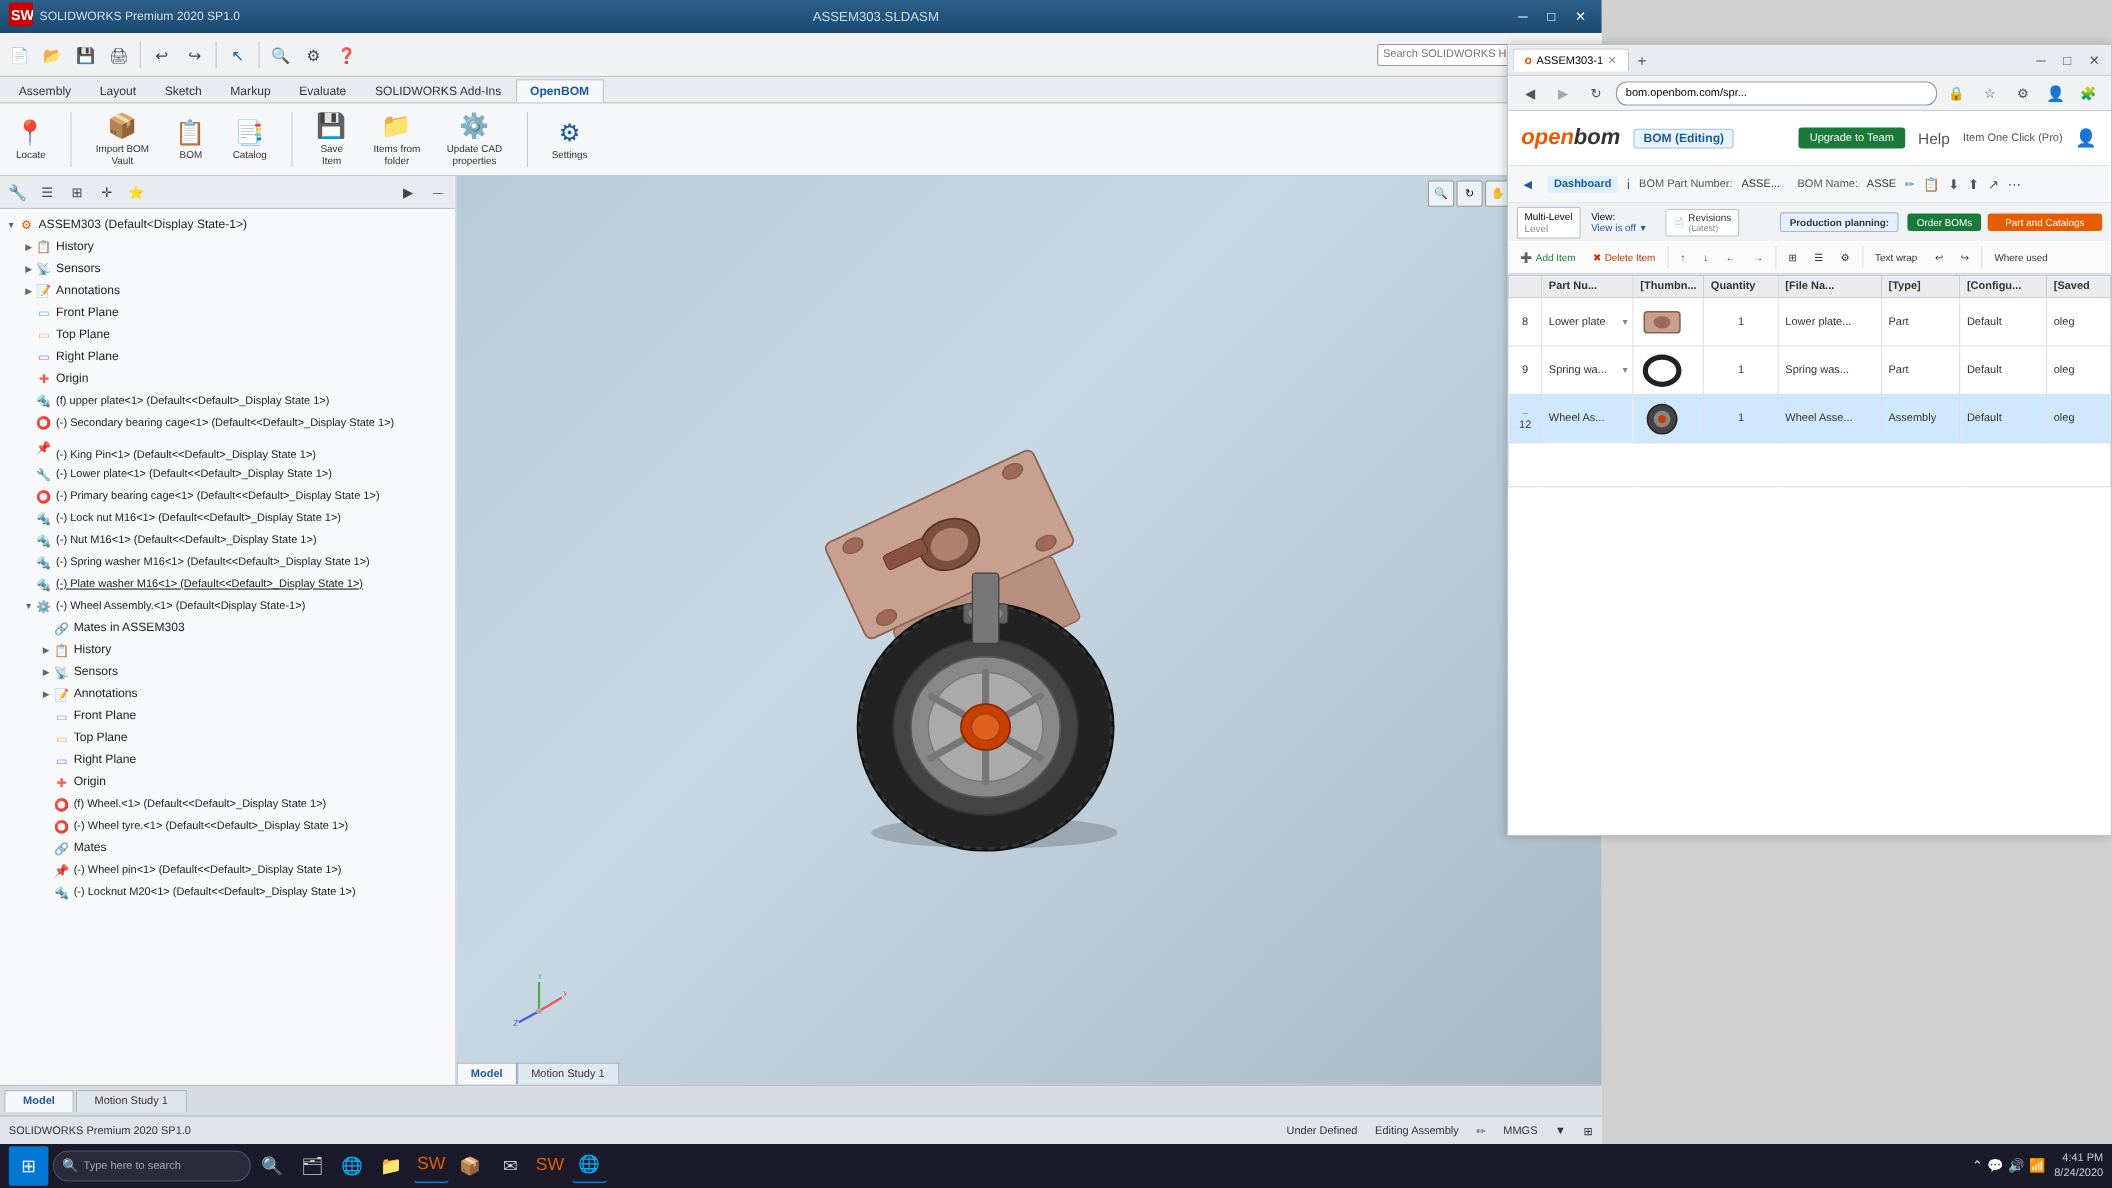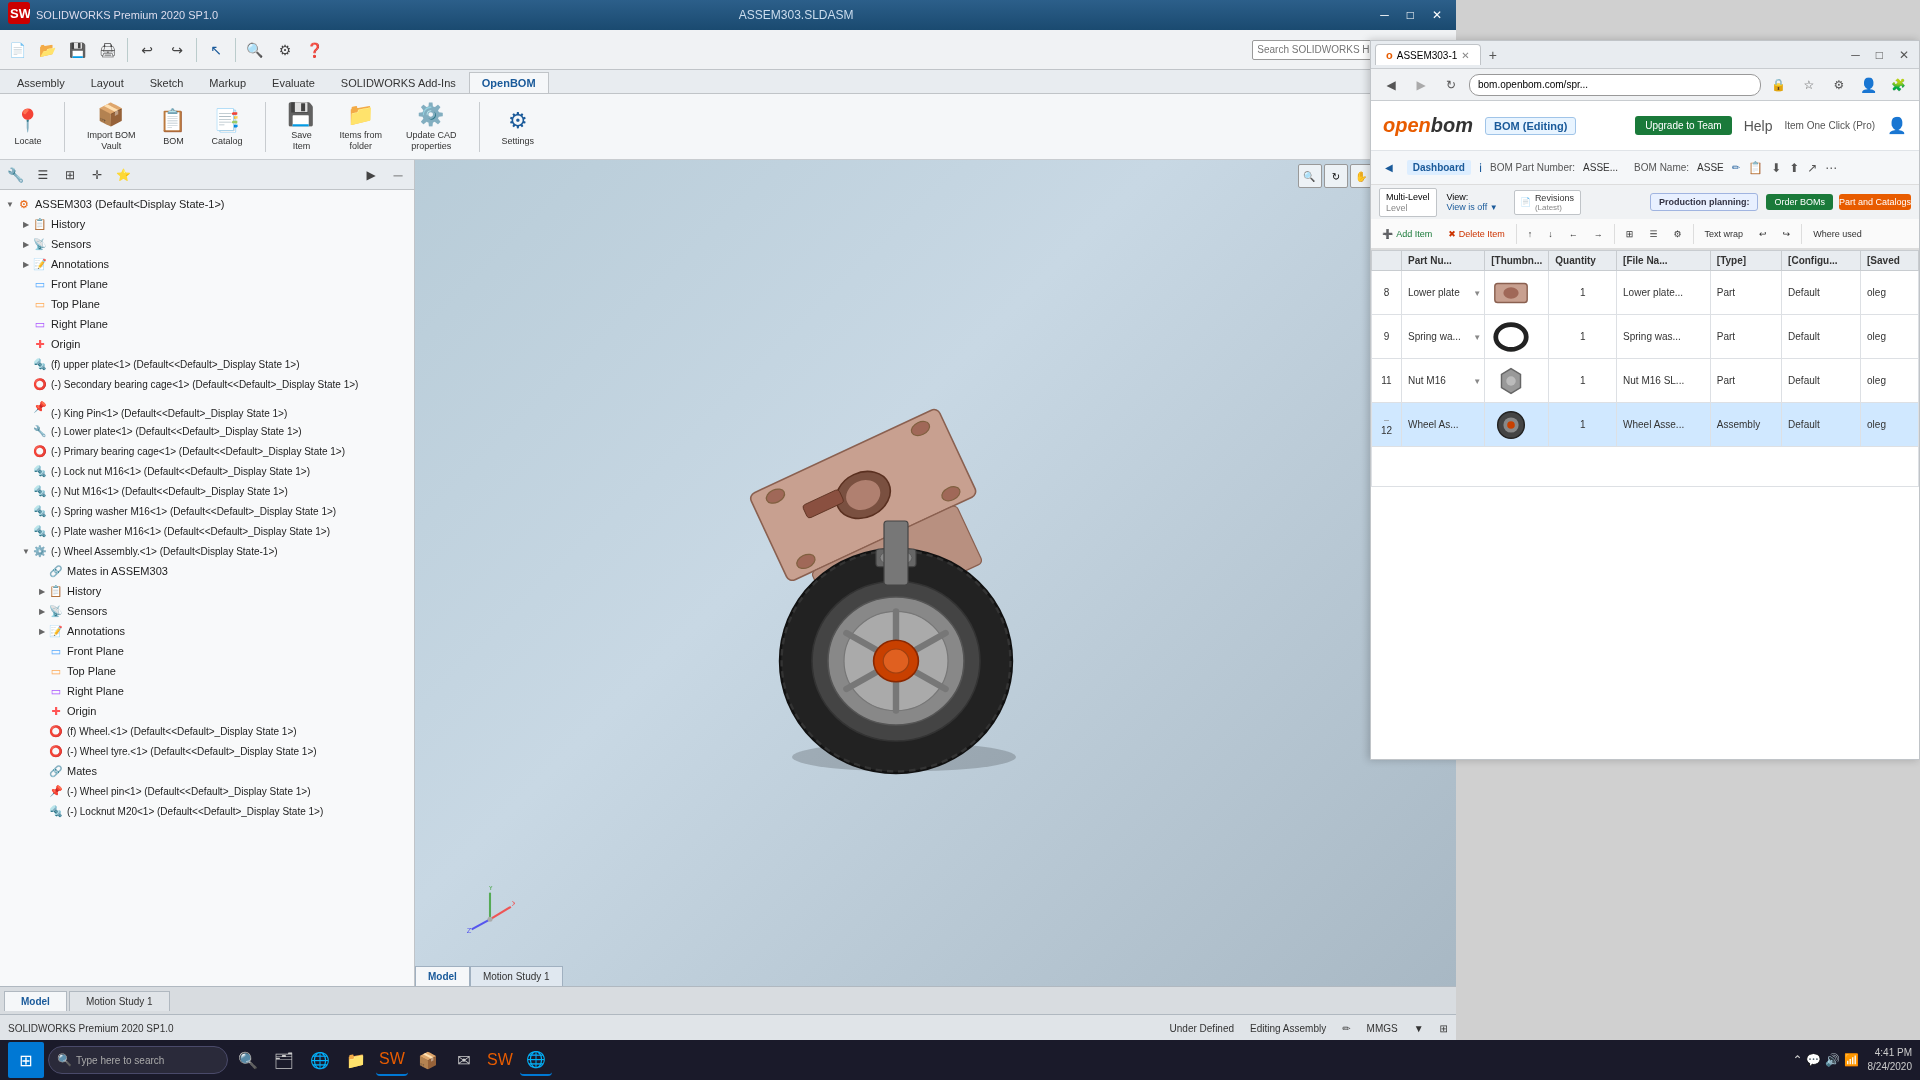--- a/index.html
+++ b/index.html
@@ -84,21 +84,21 @@
     #bom-nav { height: 34px; background: #f5f7f9; border-bottom: 1px solid #ddd; display: flex; align-items: center; padding: 0 8px; gap: 8px; }
     .bom-nav-btn { color: #1a5a9a; font-size: 10px; cursor: pointer; padding: 2px 6px; border-radius: 2px; }
     .bom-nav-btn.active { font-weight: bold; background: #ddeeff; }
 
     
     #bom-toolbar-area { background: #f0f2f4; border-bottom: 1px solid #ddd; }
     #bom-controls { height: 34px; display: flex; align-items: center; padding: 0 8px; gap: 4px; }
     .revisions-btn { display: flex; align-items: center; gap: 3px; border: 1px solid #c0c4c8; padding: 2px 6px; border-radius: 2px; font-size: 9px; cursor: pointer; background: white; color: #333; }
     .production-planning { background: #e8f0ff; border: 1px solid #a0b4e0; border-radius: 3px; padding: 3px 8px; font-size: 9px; color: #334; font-weight: bold; margin-left: auto; }
     .order-boms-btn { background: #1a7a3a; color: white; font-size: 9px; padding: 3px 8px; border-radius: 3px; cursor: pointer; border: none; margin-left: 4px; }
-    .part-catalogs-btn { background: #e85c00; color: white; font-size: 9px; padding: 3px 0; border-radius: 3px; cursor: pointer; border: none; margin-left: 2px; }
+    .part-catalogs-btn { background: #e85c00; color: white; font-size: 9px; padding: 3px 16px; border-radius: 3px; cursor: pointer; border: none; margin-left: 2px; }
 
     
     #bom-action-bar { height: 30px; display: flex; align-items: center; padding: 0 4px; gap: 2px; border-bottom: 1px solid #ddd; background: #fafafa; }
     .bom-act-btn { display: flex; align-items: center; gap: 3px; padding: 3px 6px; font-size: 9px; cursor: pointer; border-radius: 2px; border: 1px solid transparent; color: #333; }
     .bom-act-btn.add { color: #1a7a3a; }
     .bom-act-btn.delete { color: #cc3300; }
     .bom-act-sep { width: 1px; height: 20px; background: #ddd; margin: 0 2px; }
 
     
     #bom-table-area { flex: 1; overflow: auto; }
@@ -319,21 +319,21 @@
           <span class="tree-label" style="font-size:10px;">(-) Nut M16&lt;1&gt; (Default&lt;&lt;Default&gt;_Display State 1&gt;)</span>
         </div>
         <div class="tree-item" style="padding-left:20px;">
           <span class="tree-arrow" style="visibility:hidden;">▶</span>
           <span class="tree-icon" style="color:#aaa;">🔩</span>
           <span class="tree-label" style="font-size:10px;">(-) Spring washer M16&lt;1&gt; (Default&lt;&lt;Default&gt;_Display State 1&gt;)</span>
         </div>
         <div class="tree-item" style="padding-left:20px;">
           <span class="tree-arrow" style="visibility:hidden;">▶</span>
           <span class="tree-icon" style="color:#aaa;">🔩</span>
-          <span class="tree-label" style="font-size:10px;">(-) Plate washer M16&lt;1&gt; (Default&lt;&lt;Default&gt;_Display State 1&gt;)</span>
+          <span class="tree-label" style="font-size:10px;text-decoration:underline;">(-) Plate washer M16&lt;1&gt; (Default&lt;&lt;Default&gt;_Display State 1&gt;)</span>
         </div>
 
         <div class="tree-item" style="padding-left:20px;">
           <span class="tree-arrow">▼</span>
           <span class="tree-icon" style="color:#e85c00;">⚙️</span>
           <span class="tree-label" style="font-size:10px;">(-) Wheel Assembly.&lt;1&gt; (Default&lt;Display State-1&gt;)</span>
         </div>
         <div class="tree-item" style="padding-left:36px;">
           <span class="tree-arrow" style="visibility:hidden;">▶</span>
           <span class="tree-icon">🔗</span>
@@ -646,42 +646,20 @@
                     <ellipse cx="21" cy="18" rx="16" ry="13" fill="none" stroke="#222" stroke-width="5"></ellipse>
                   </svg>
       </div>
     </td>
     <td class="qty-cell">1</td>
     <td>Spring was...</td>
     <td>Part</td>
     <td>Default</td>
     <td>oleg</td>
   </tr>
-            <tr>
-    <td class="row-num">
-      11
-    </td>
-    <td style="position:relative;">
-      <span>Nut M16</span>
-      <span style="position:absolute;right:3px;top:50%;transform:translateY(-50%);font-size:8px;color:#888;cursor:pointer;">▼</span>
-    </td>
-    <td class="thumbnail-cell">
-      <div class="thumbnail-img">
-        <svg width="42" height="36" viewBox="0 0 42 36">
-                    <polygon points="21,5 31,11 31,25 21,31 11,25 11,11" fill="#999" stroke="#666" stroke-width="1.5"></polygon>
-                    <circle cx="21" cy="18" r="5" fill="#bbb"></circle>
-                  </svg>
-      </div>
-    </td>
-    <td class="qty-cell">1</td>
-    <td>Nut M16 SL...</td>
-    <td>Part</td>
-    <td>Default</td>
-    <td>oleg</td>
-  </tr>
             <tr class="selected">
     <td class="row-num">
       <span style="font-size:9px;color:#888;">–</span> 12
     </td>
     <td style="position:relative;">
       <span>Wheel As...</span>
       
     </td>
     <td class="thumbnail-cell">
       <div class="thumbnail-img">

